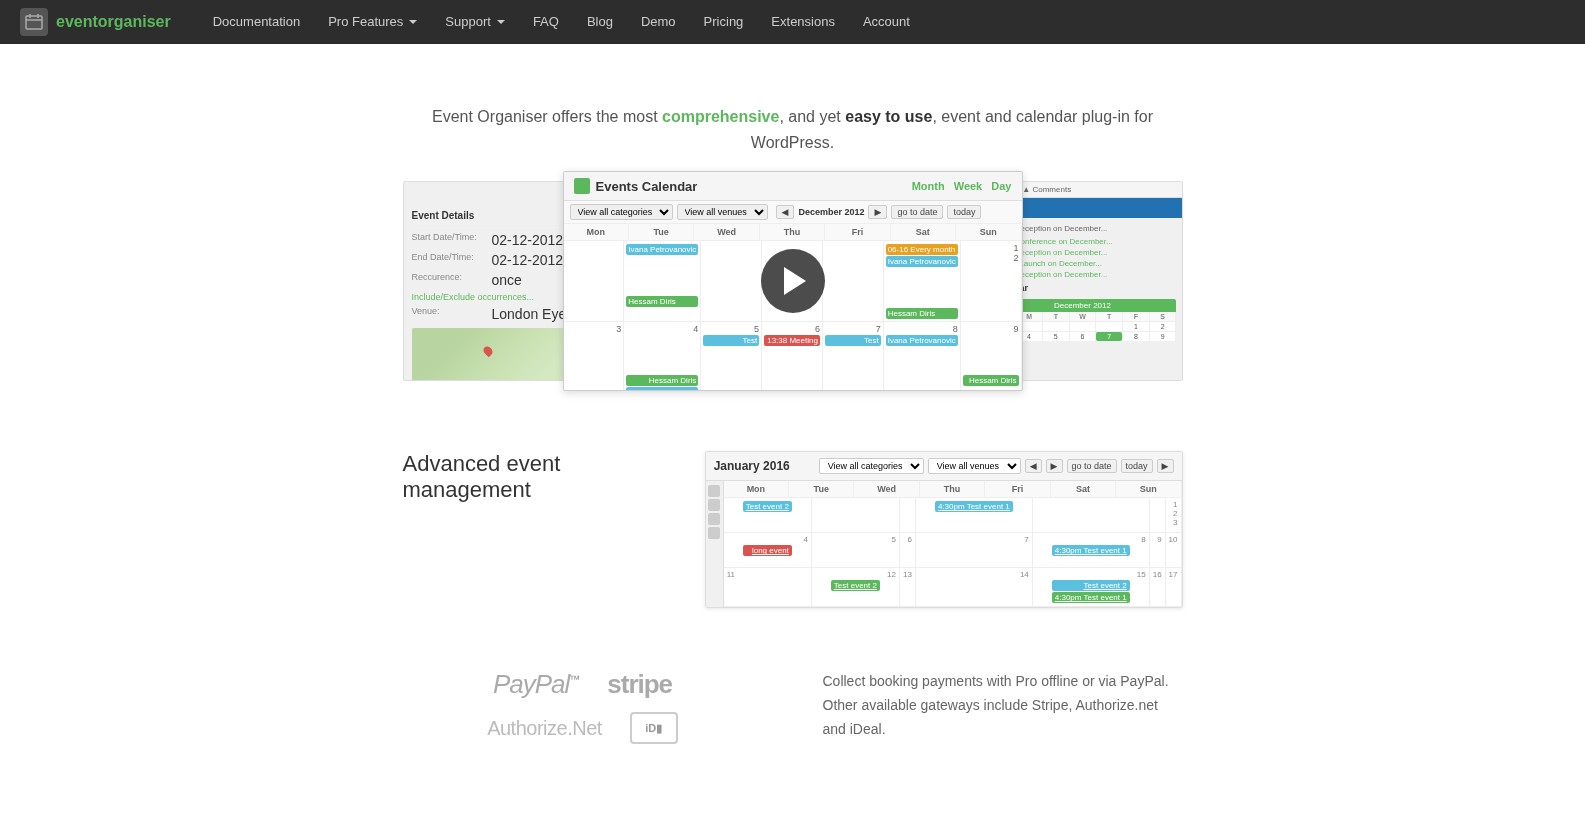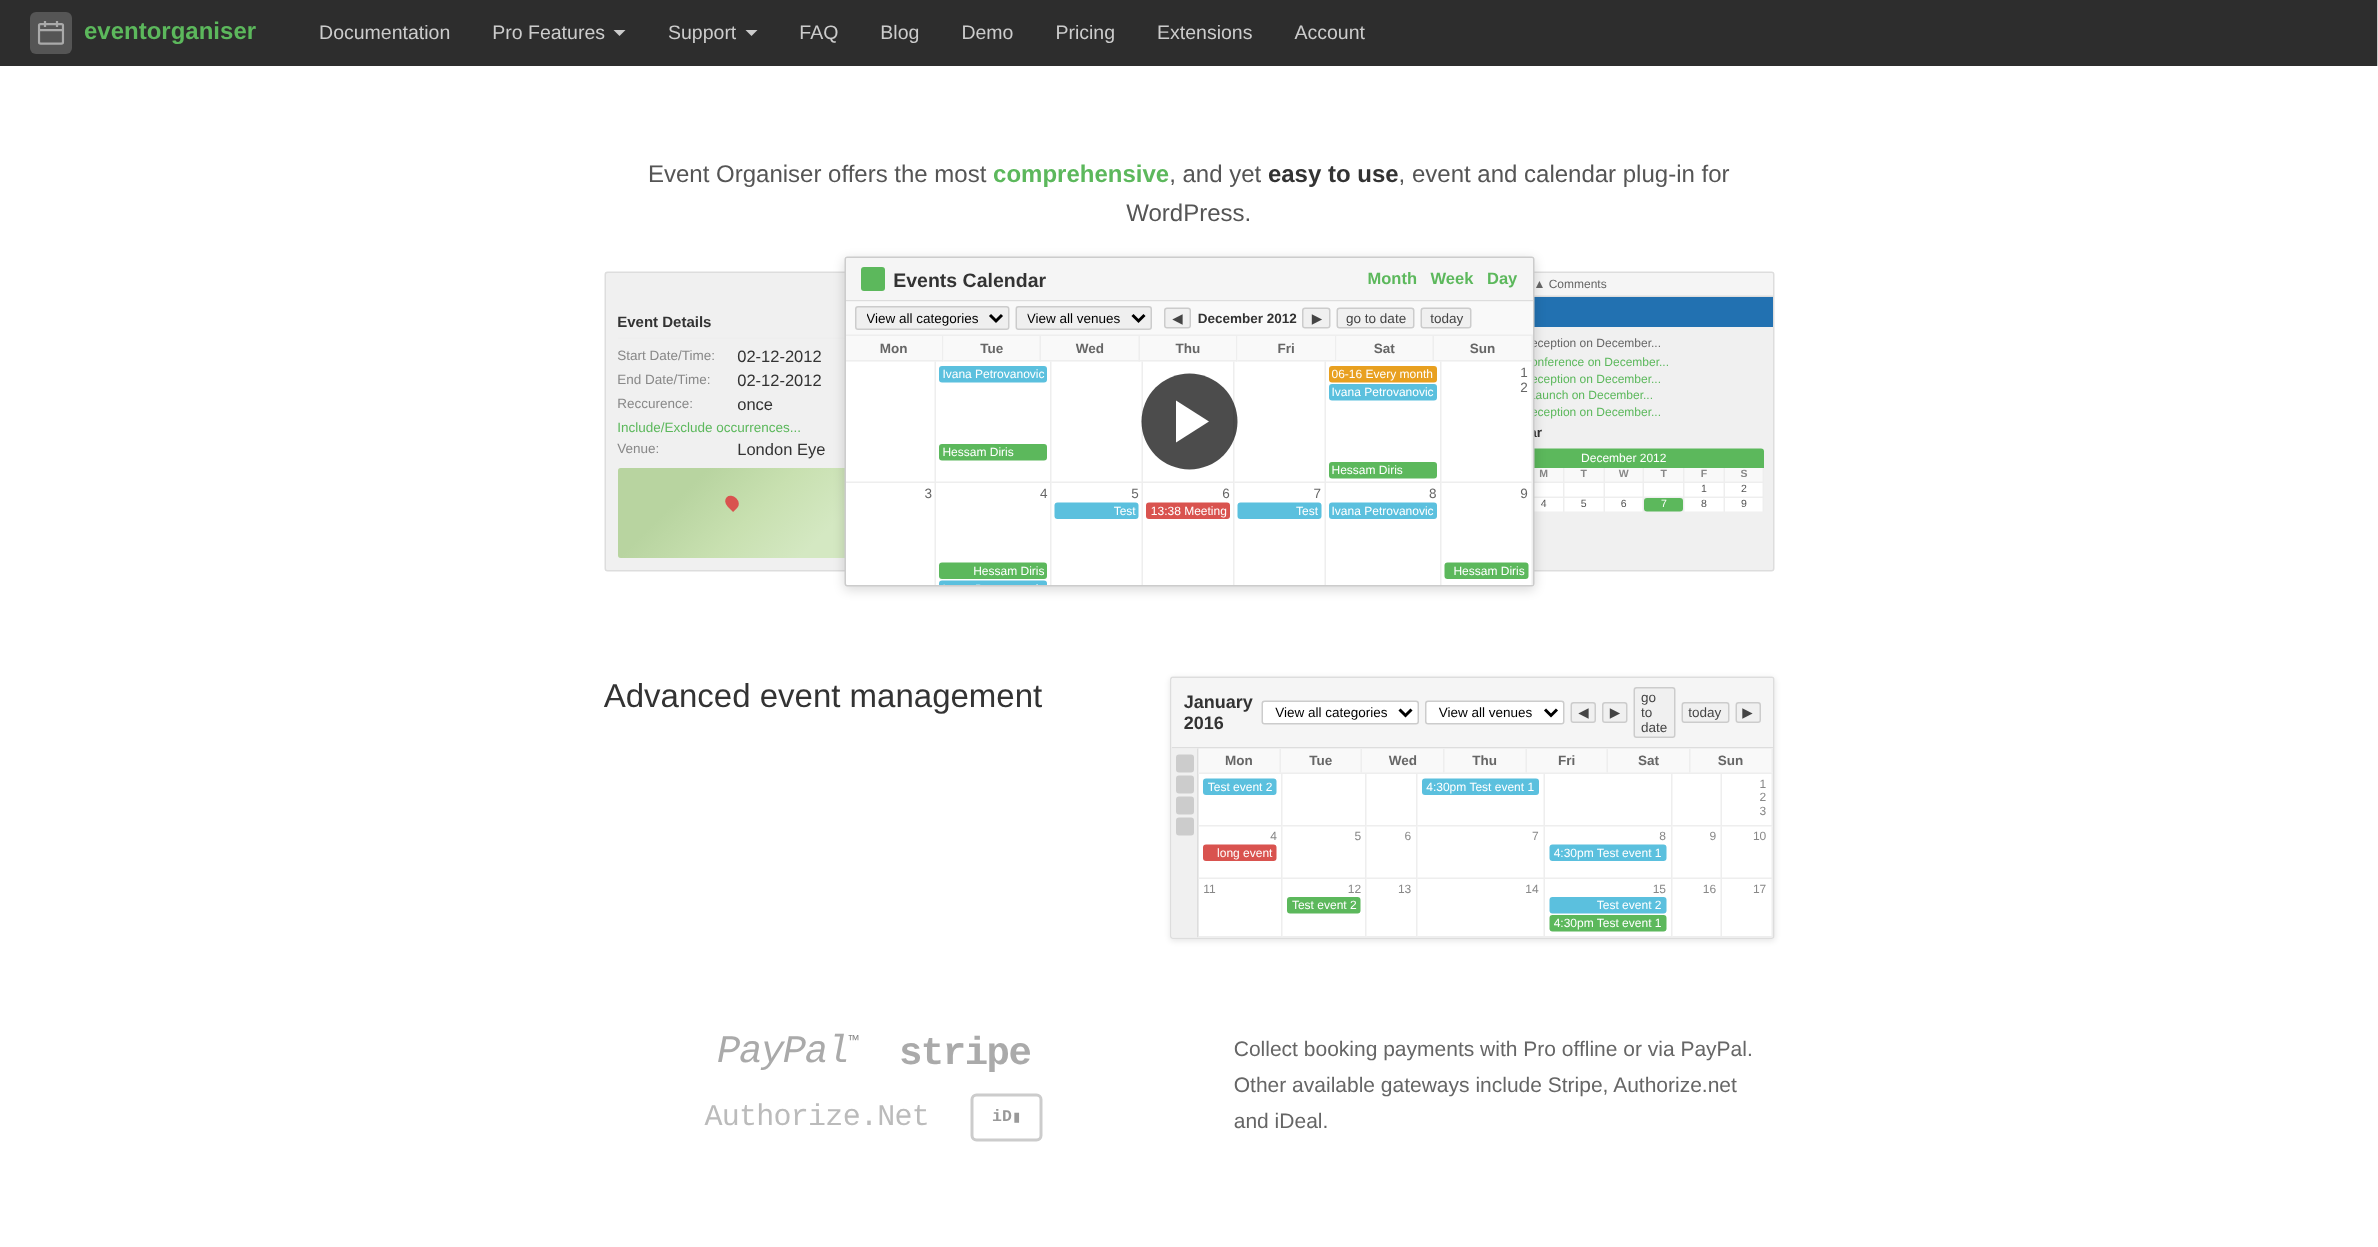--- a/index.html
+++ b/index.html
@@ -236,21 +236,21 @@
       padding-bottom: 4px;
       border-bottom: 1px solid #eee;
       margin-top: 20px;
     }
     .event-field {
       display: flex;
       margin-bottom: 4px;
       color: #666;
     }
     .event-field-label { width: 80px; color: #888; flex-shrink: 0; }
-    .event-field-value { color: #333; font-size: 11px; }
+    .event-field-value { color: #333; font-size: 14px; }
     .field-link { color: #5cb85c; font-size: 9px; }
     .map-placeholder {
       background: #d4e8c2;
       height: 60px;
       margin-top: 6px;
       border-radius: 2px;
       display: flex;
       align-items: center;
       justify-content: center;
       font-size: 9px;
@@ -416,25 +416,26 @@
       border-bottom: 1px solid #eee;
       padding: 2px 3px;
       min-height: 35px;
       font-size: 8px;
       color: #888;
       vertical-align: top;
     }
     .jan-event {
       padding: 1px 3px;
       border-radius: 2px;
-      margin: 1px 0;
+      margin: 1px 16px;
       font-size: 8px;
       color: #fff;
       white-space: nowrap;
       overflow: hidden;
+      text-decoration: underline;
     }
     .je-blue { background: #5bc0de; }
     .je-green { background: #5cb85c; }
     .je-red { background: #d9534f; }
 
     
     .payment-section {
       display: flex;
       align-items: center;
       gap: 60px;
@@ -444,21 +445,20 @@
       flex: 1;
       display: flex;
       flex-direction: column;
       align-items: center;
       gap: 12px;
     }
     .payment-row {
       display: flex;
       align-items: center;
       gap: 28px;
-      font-family: Liberation Mono, monospace;
     }
     .paypal-logo {
       font-size: 28px;
       color: #aaa;
       font-weight: 300;
       font-style: italic;
       letter-spacing: -1px;
     }
     .paypal-logo span { color: #888; }
     .stripe-logo {

